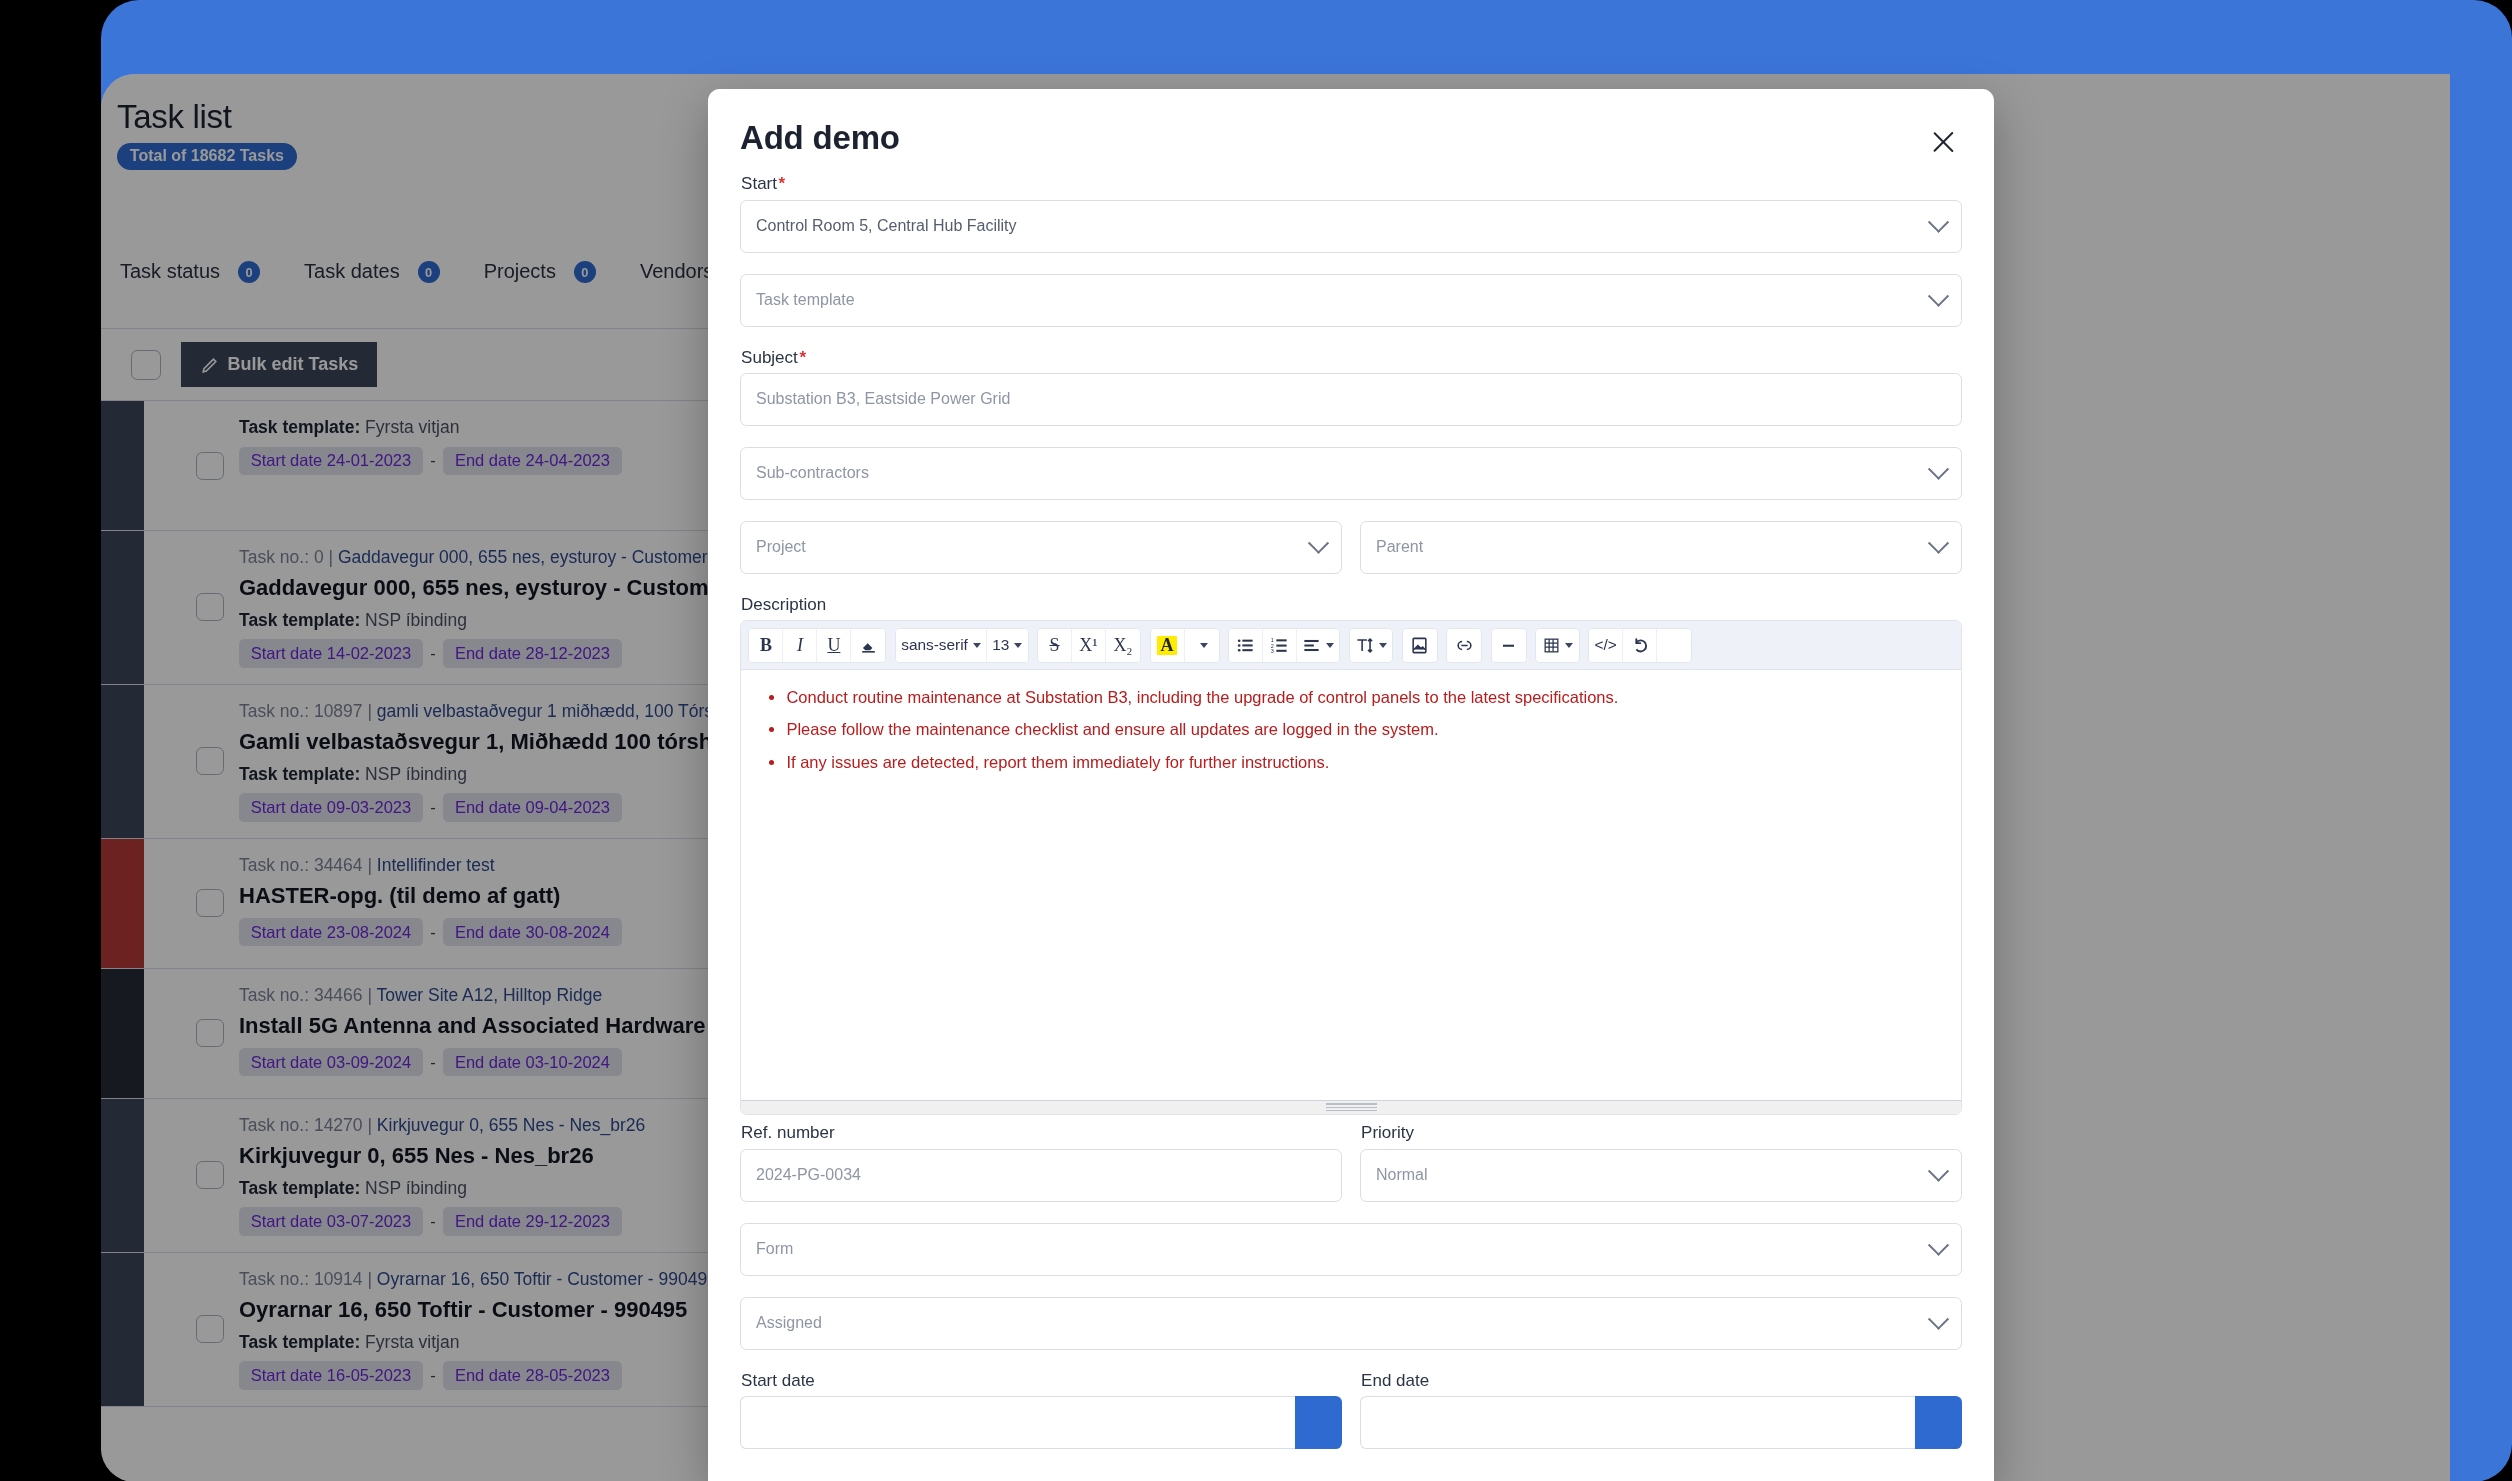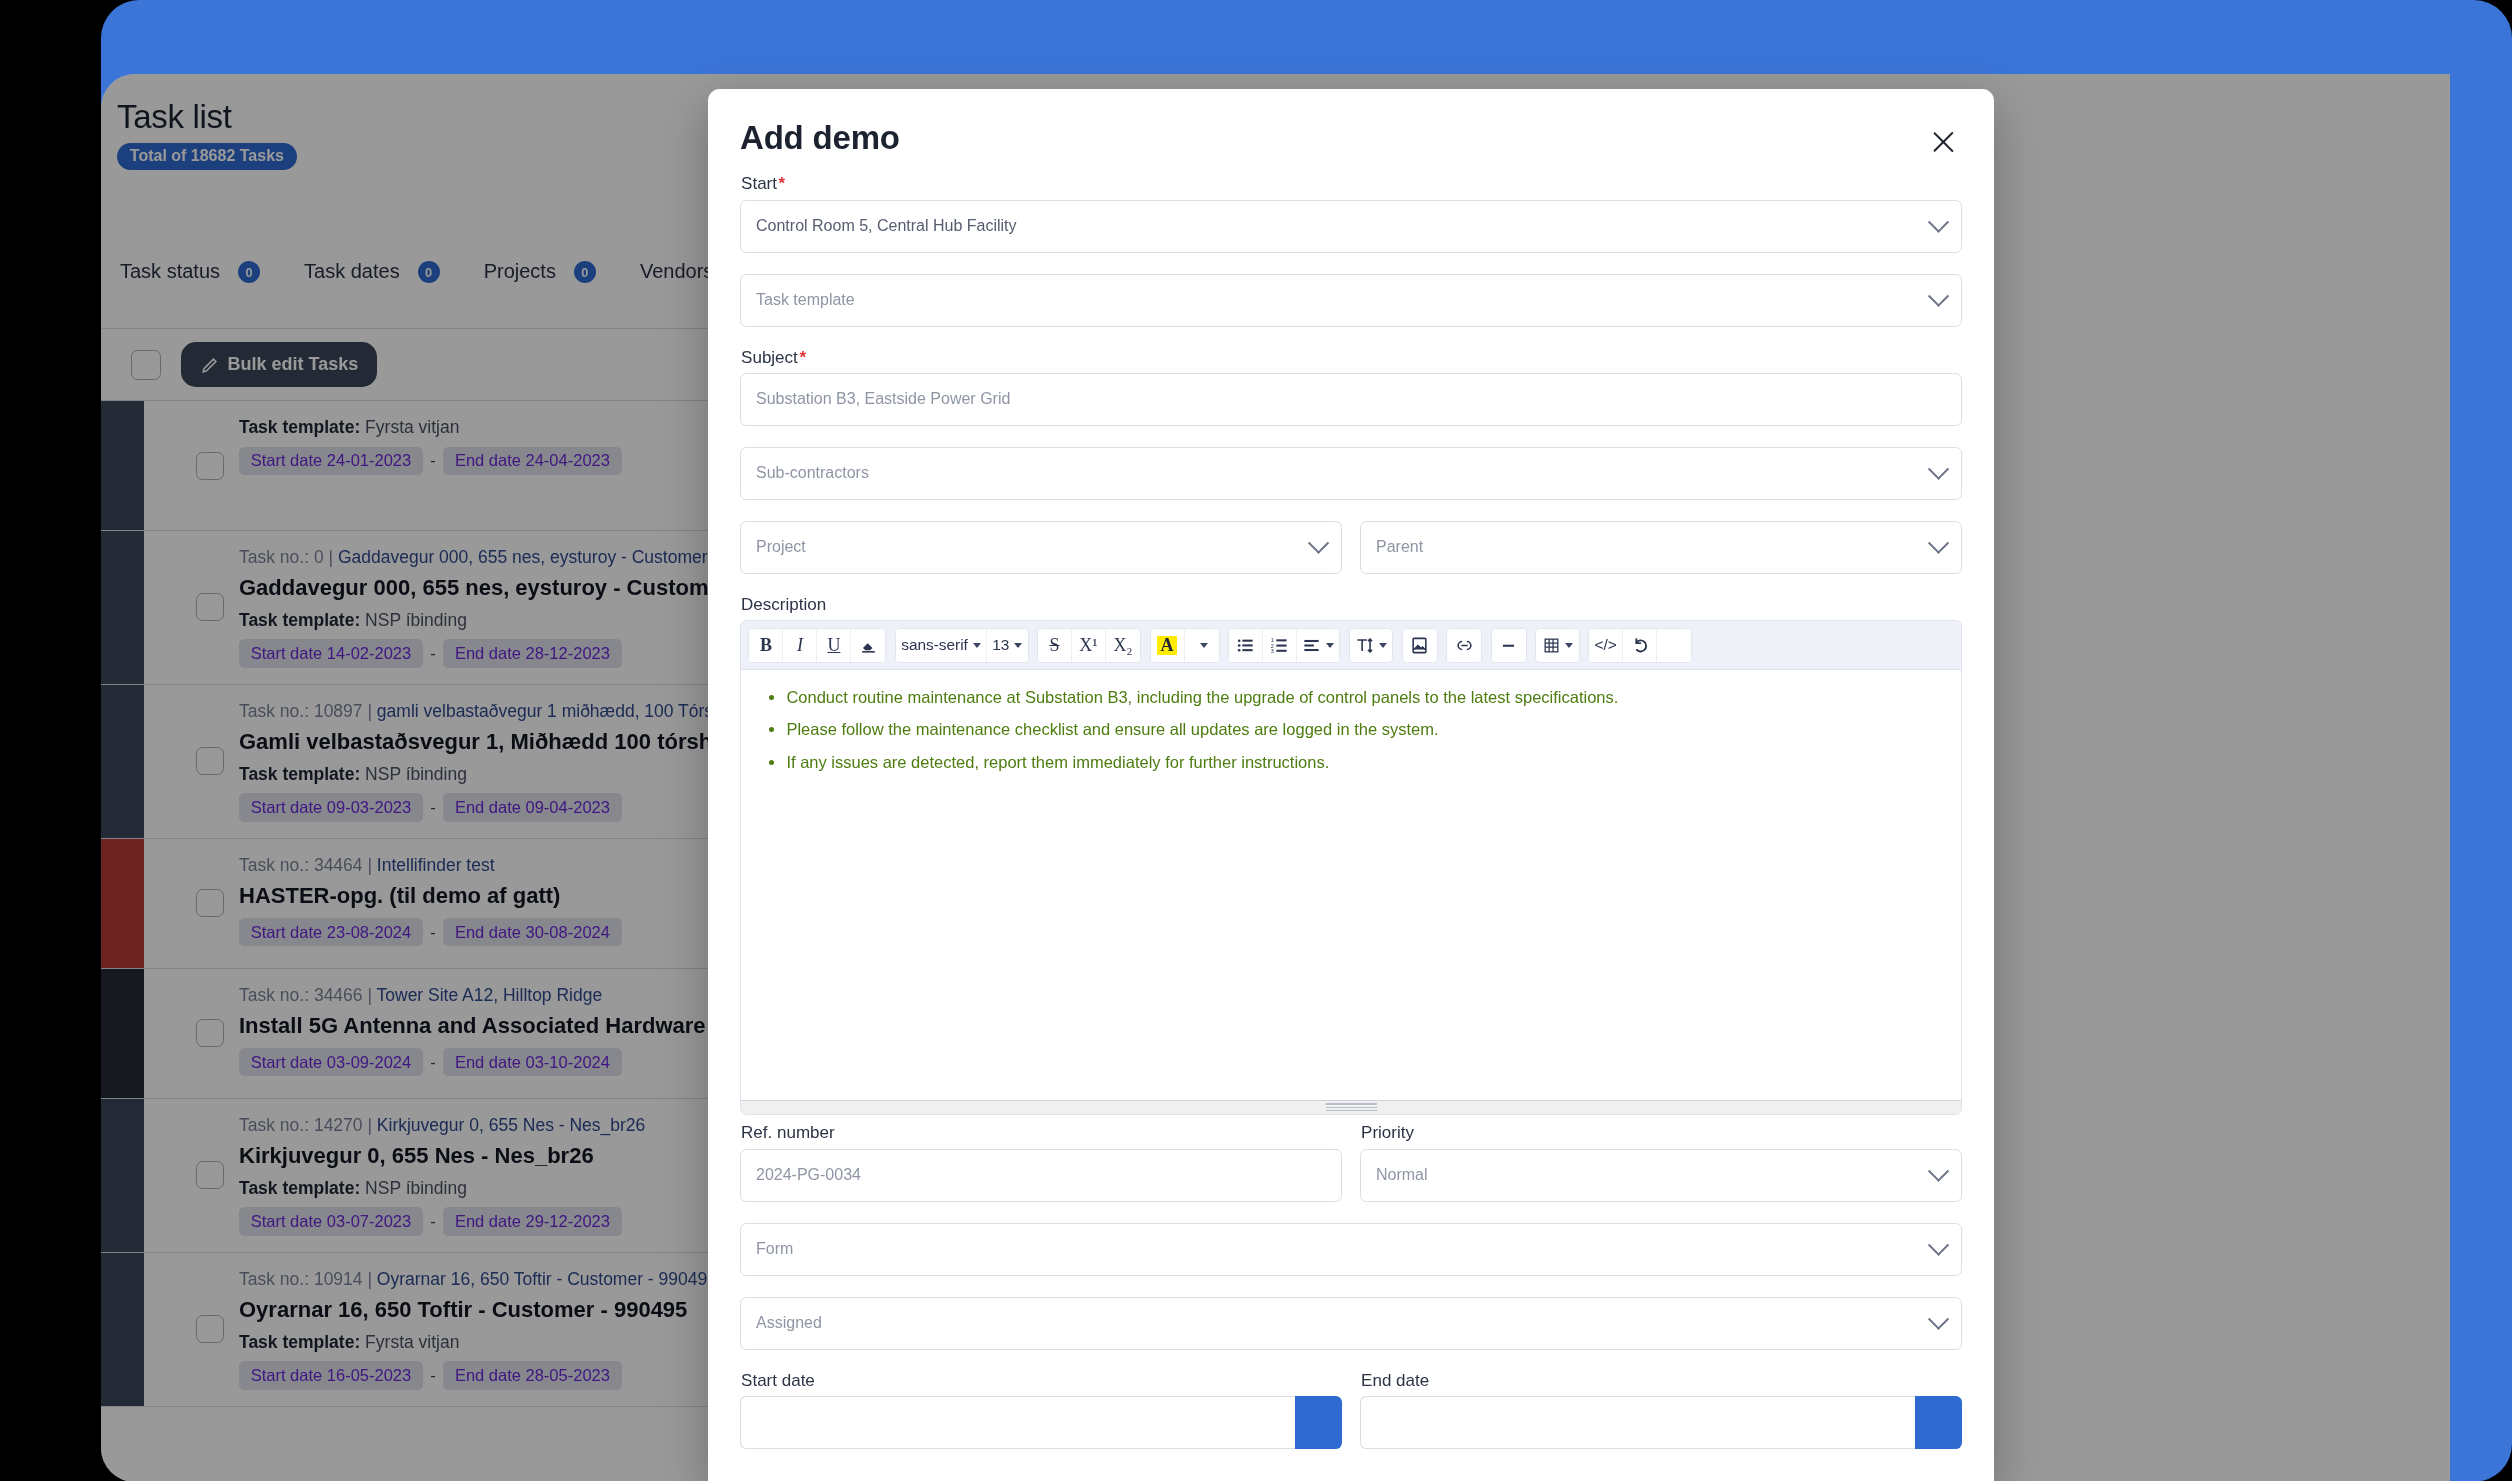--- a/index.html
+++ b/index.html
@@ -64,21 +64,21 @@
     border-top: 1.6px solid #d7dbe3;
     border-bottom: 1.6px solid #d7dbe3;
     display: flex; align-items: center; padding-left: 30px; gap: 20px;
   }
   .tl-checkbox {
     width: 30px; height: 30px; border: 1.6px solid #aab1bf;
     border-radius: 6.4px; background: #fff;
   }
   .tl-bulk {
     background: #3b4659; color: #fff; font-size: 18px; font-weight: 600;
-    border: none; border-radius: 15px; padding: 11.7px 19px;
+    border: none; border-radius: 0; padding: 11.7px 19px;
     display: flex; align-items: center; gap: 9.6px; cursor: pointer;
   }
   .pencil-icon { display: inline-block; width: 18px; height: 18px; }
 
   
   #rows { position: absolute; left: 0; top: 327px; width: 1892px; }
   .trow {
     position: relative; display: flex;
     border-bottom: 1.6px solid #d7dbe3;
     min-height: 130px;
@@ -204,21 +204,21 @@
   .hl-a {
     background: #ffec00; color: #1f2636; font-weight: 700;
     padding: 0.5px 3.7px; border-radius: 1.1px; font-family: "Liberation Serif", serif;
   }
   .rte-body {
     background: #fff; height: 430px; padding: 16px 22px;
     overflow: hidden;
   }
   .rte-body ul { padding-left: 23.4px; }
   .rte-body li {
-    font-size: 16.5px; color: #4d7c0f; line-height: 1.45;
+    font-size: 16.5px; color: #b91c1c; line-height: 1.45;
     margin-bottom: 8.5px;
   }
   .rte-resize {
     background: #f0f0f0; border-top: 1.6px solid #cdd2dc;
     height: 14px; display: flex; align-items: center; justify-content: center;
   }
   .rte-grip { width: 51px; }
   .rte-grip i { display: block; height: 1.6px; background: #b9bec9; margin: 1.6px 0; }
 
   

